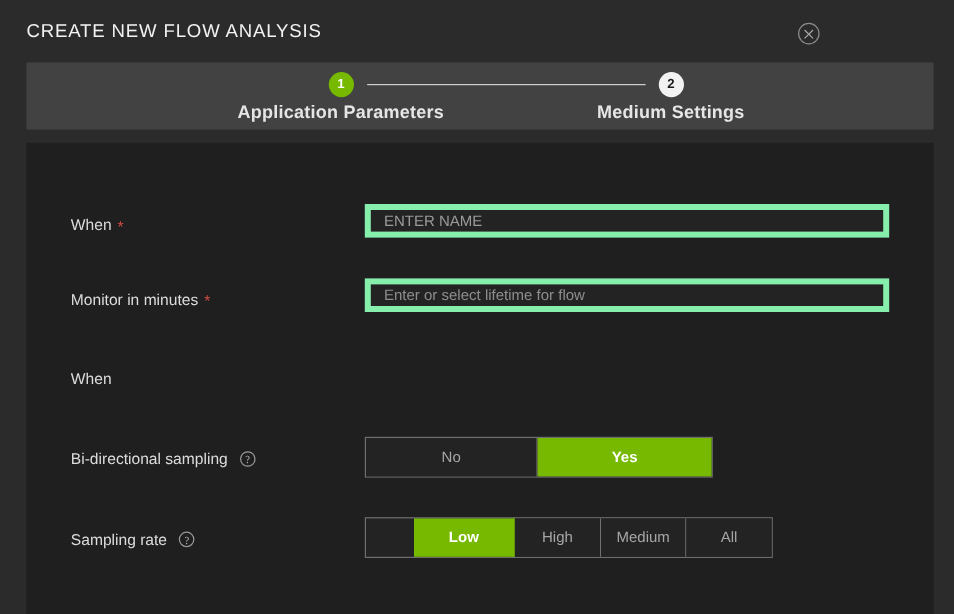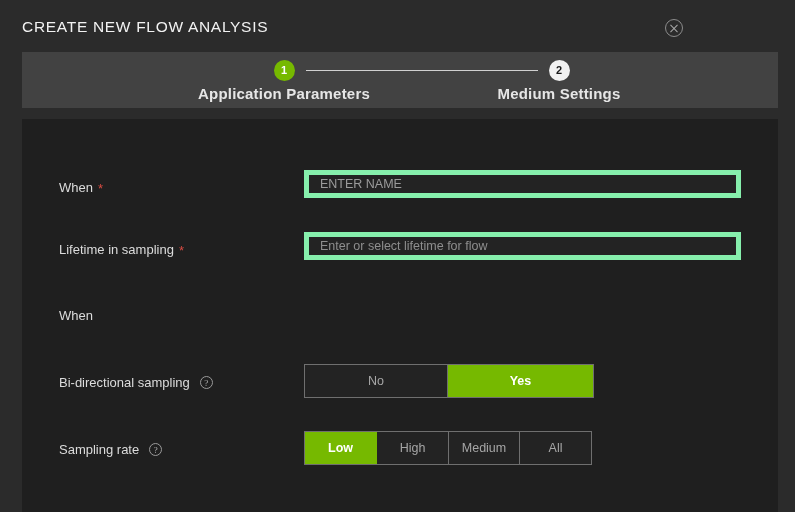--- a/index.html
+++ b/index.html
@@ -244,21 +244,21 @@
   <div class="field-row" style="top:48px;">
     <div class="field-label">
       <span>When</span>
       <span class="req-star">*</span>
     </div>
     <input class="text-input caps" type="text" placeholder="ENTER NAME" style="">
   </div>
 
   <div class="field-row" style="top:110px;">
     <div class="field-label">
-      <span>Lifetime in sampling</span>
+      <span>Monitor in minutes</span>
       <span class="req-star">*</span>
     </div>
     <input class="text-input" type="text" placeholder="Enter or select lifetime for flow" style="">
   </div>
 
   <div class="field-row" style="top:176px;">
     <div class="field-label">
       <span>When</span>
     </div>
   </div>
@@ -273,20 +273,20 @@
       <div class="seg-btn selected" style="width:145px;">Yes</div>
     </div>
   </div>
 
   <div class="field-row" style="top:310px;">
     <div class="field-label">
       <span>Sampling rate</span>
       <span class="help-icon">?</span>
     </div>
     <div class="seg-group" style="top:2px;">
-      <div class="seg-btn selected" style="width:72px;">Low</div>
+      <div class="seg-btn selected" style="width:84px;margin-left:40px;">Low</div>
       <div class="seg-btn" style="width:72px;">High</div>
       <div class="seg-btn" style="width:71px;">Medium</div>
       <div class="seg-btn" style="width:71px;">All</div>
     </div>
   </div>
 
 </div>
 
 </body></html>

